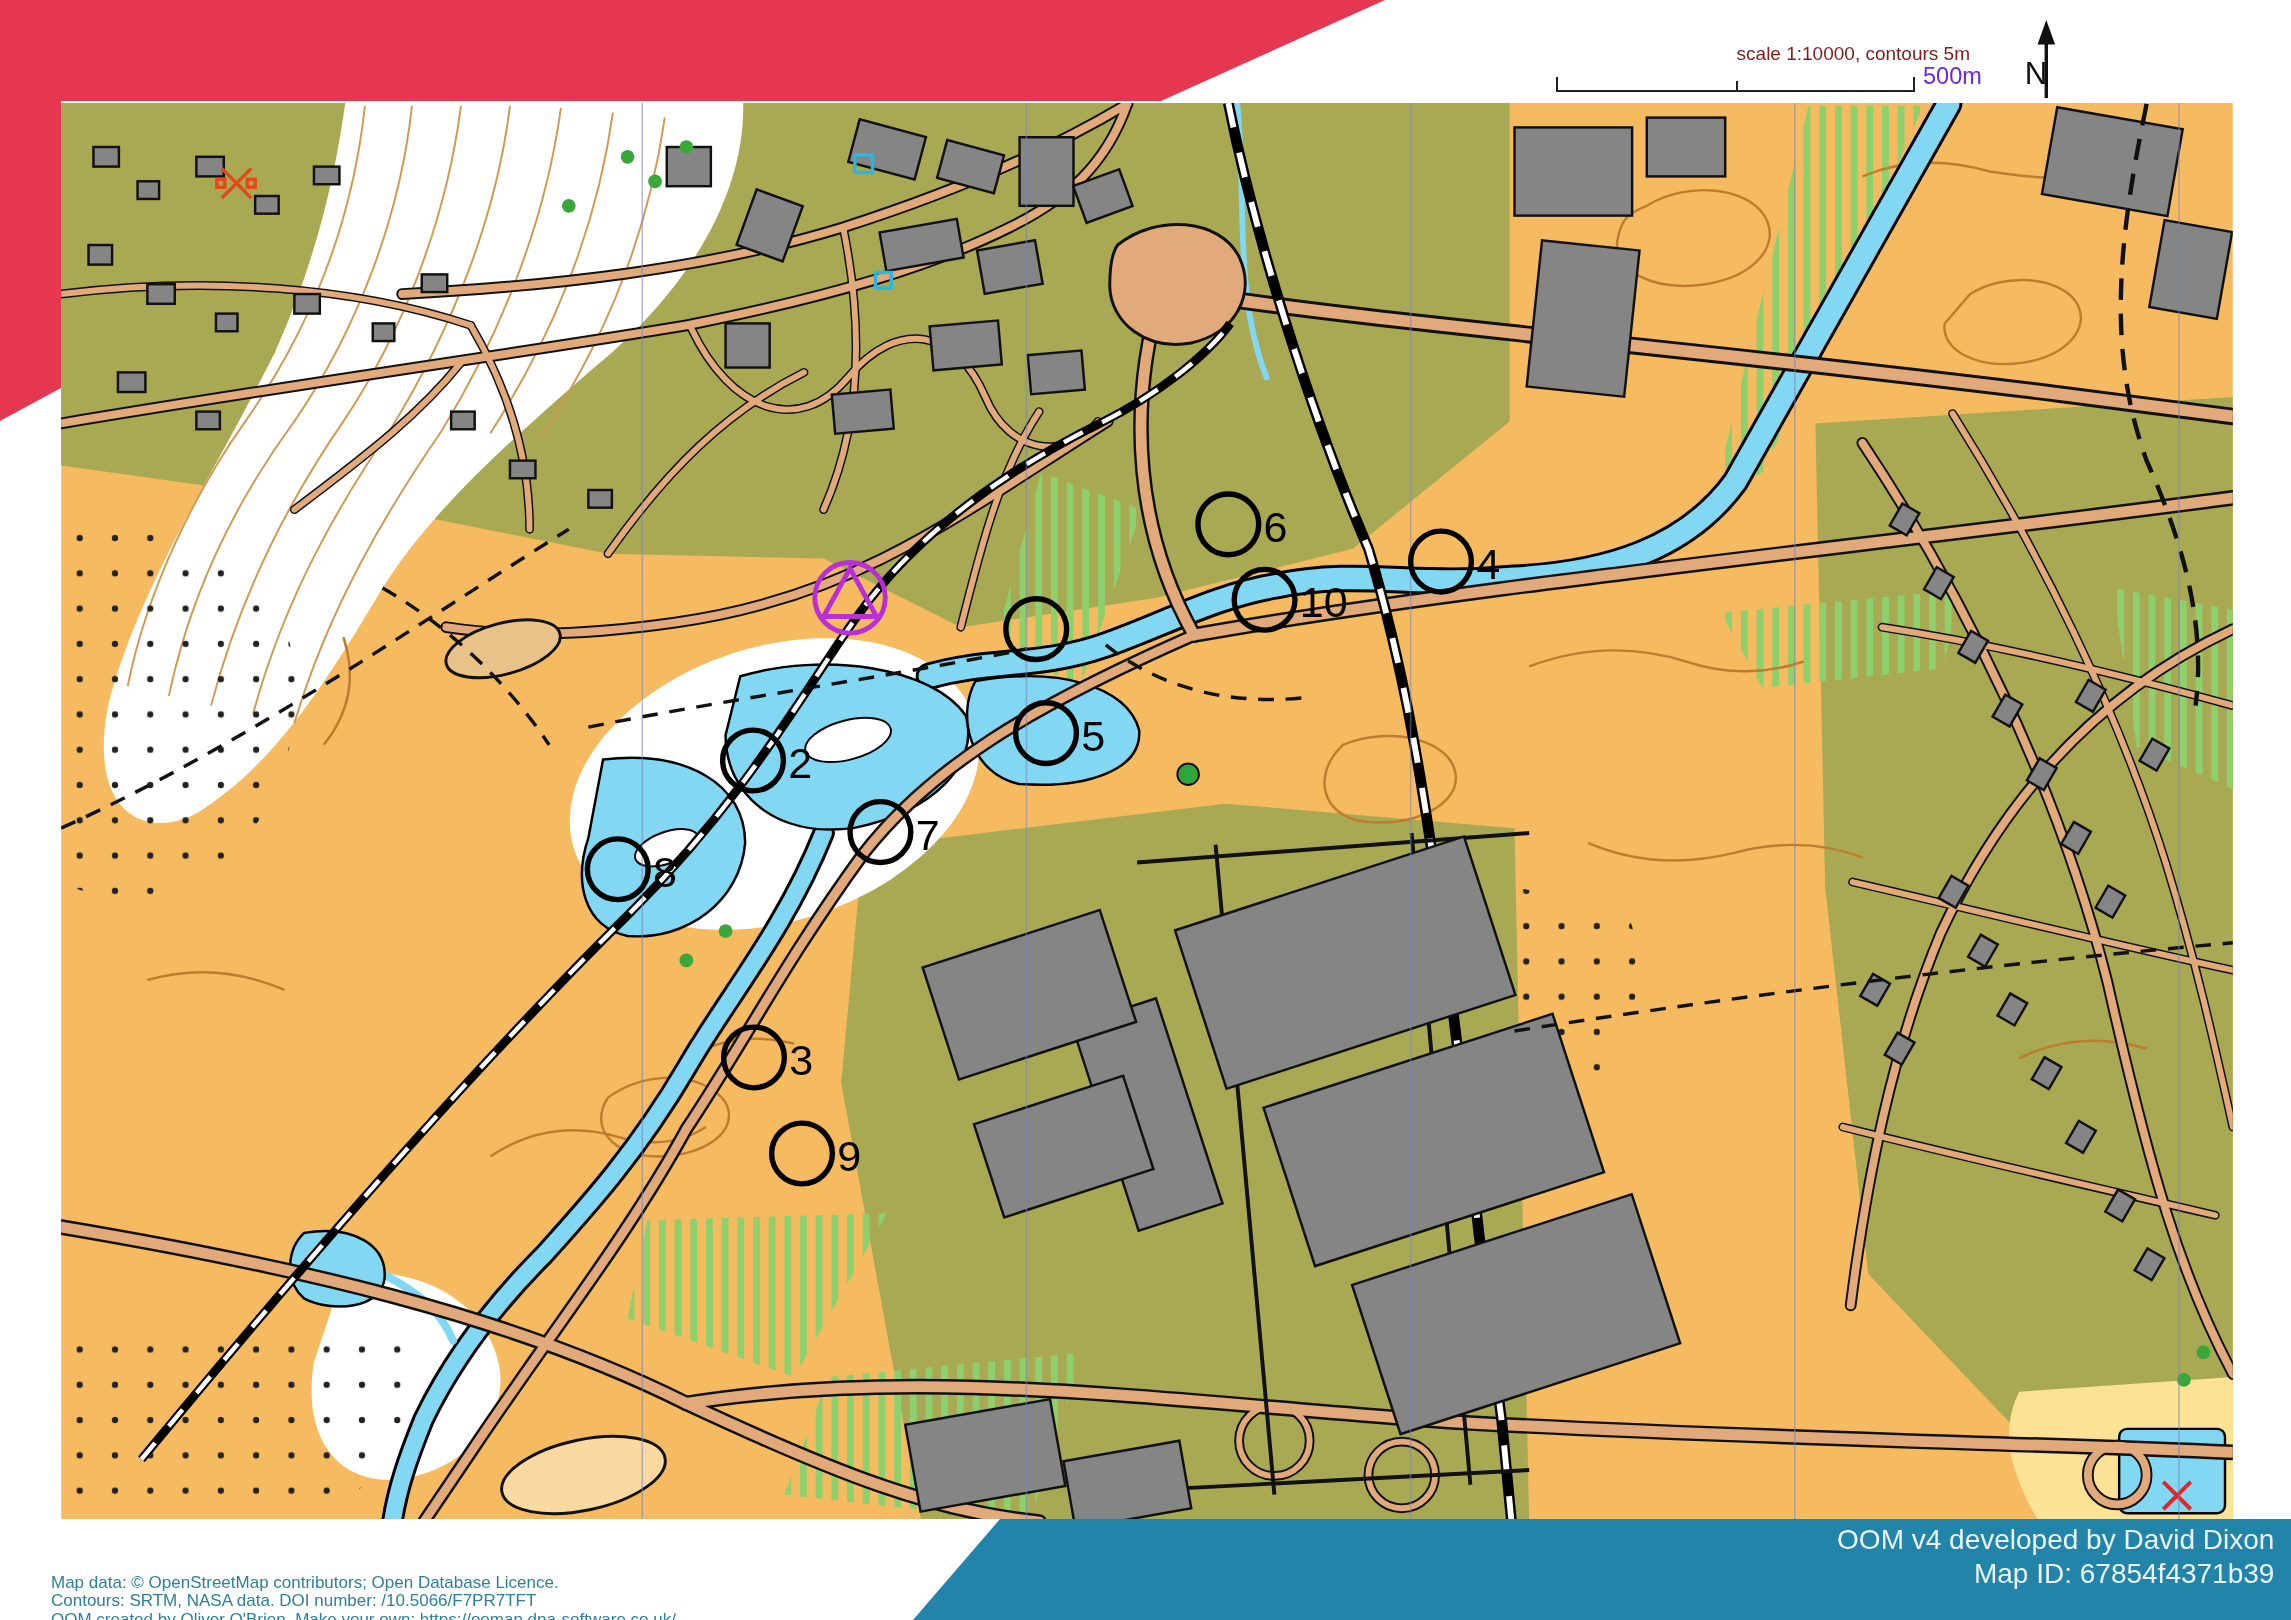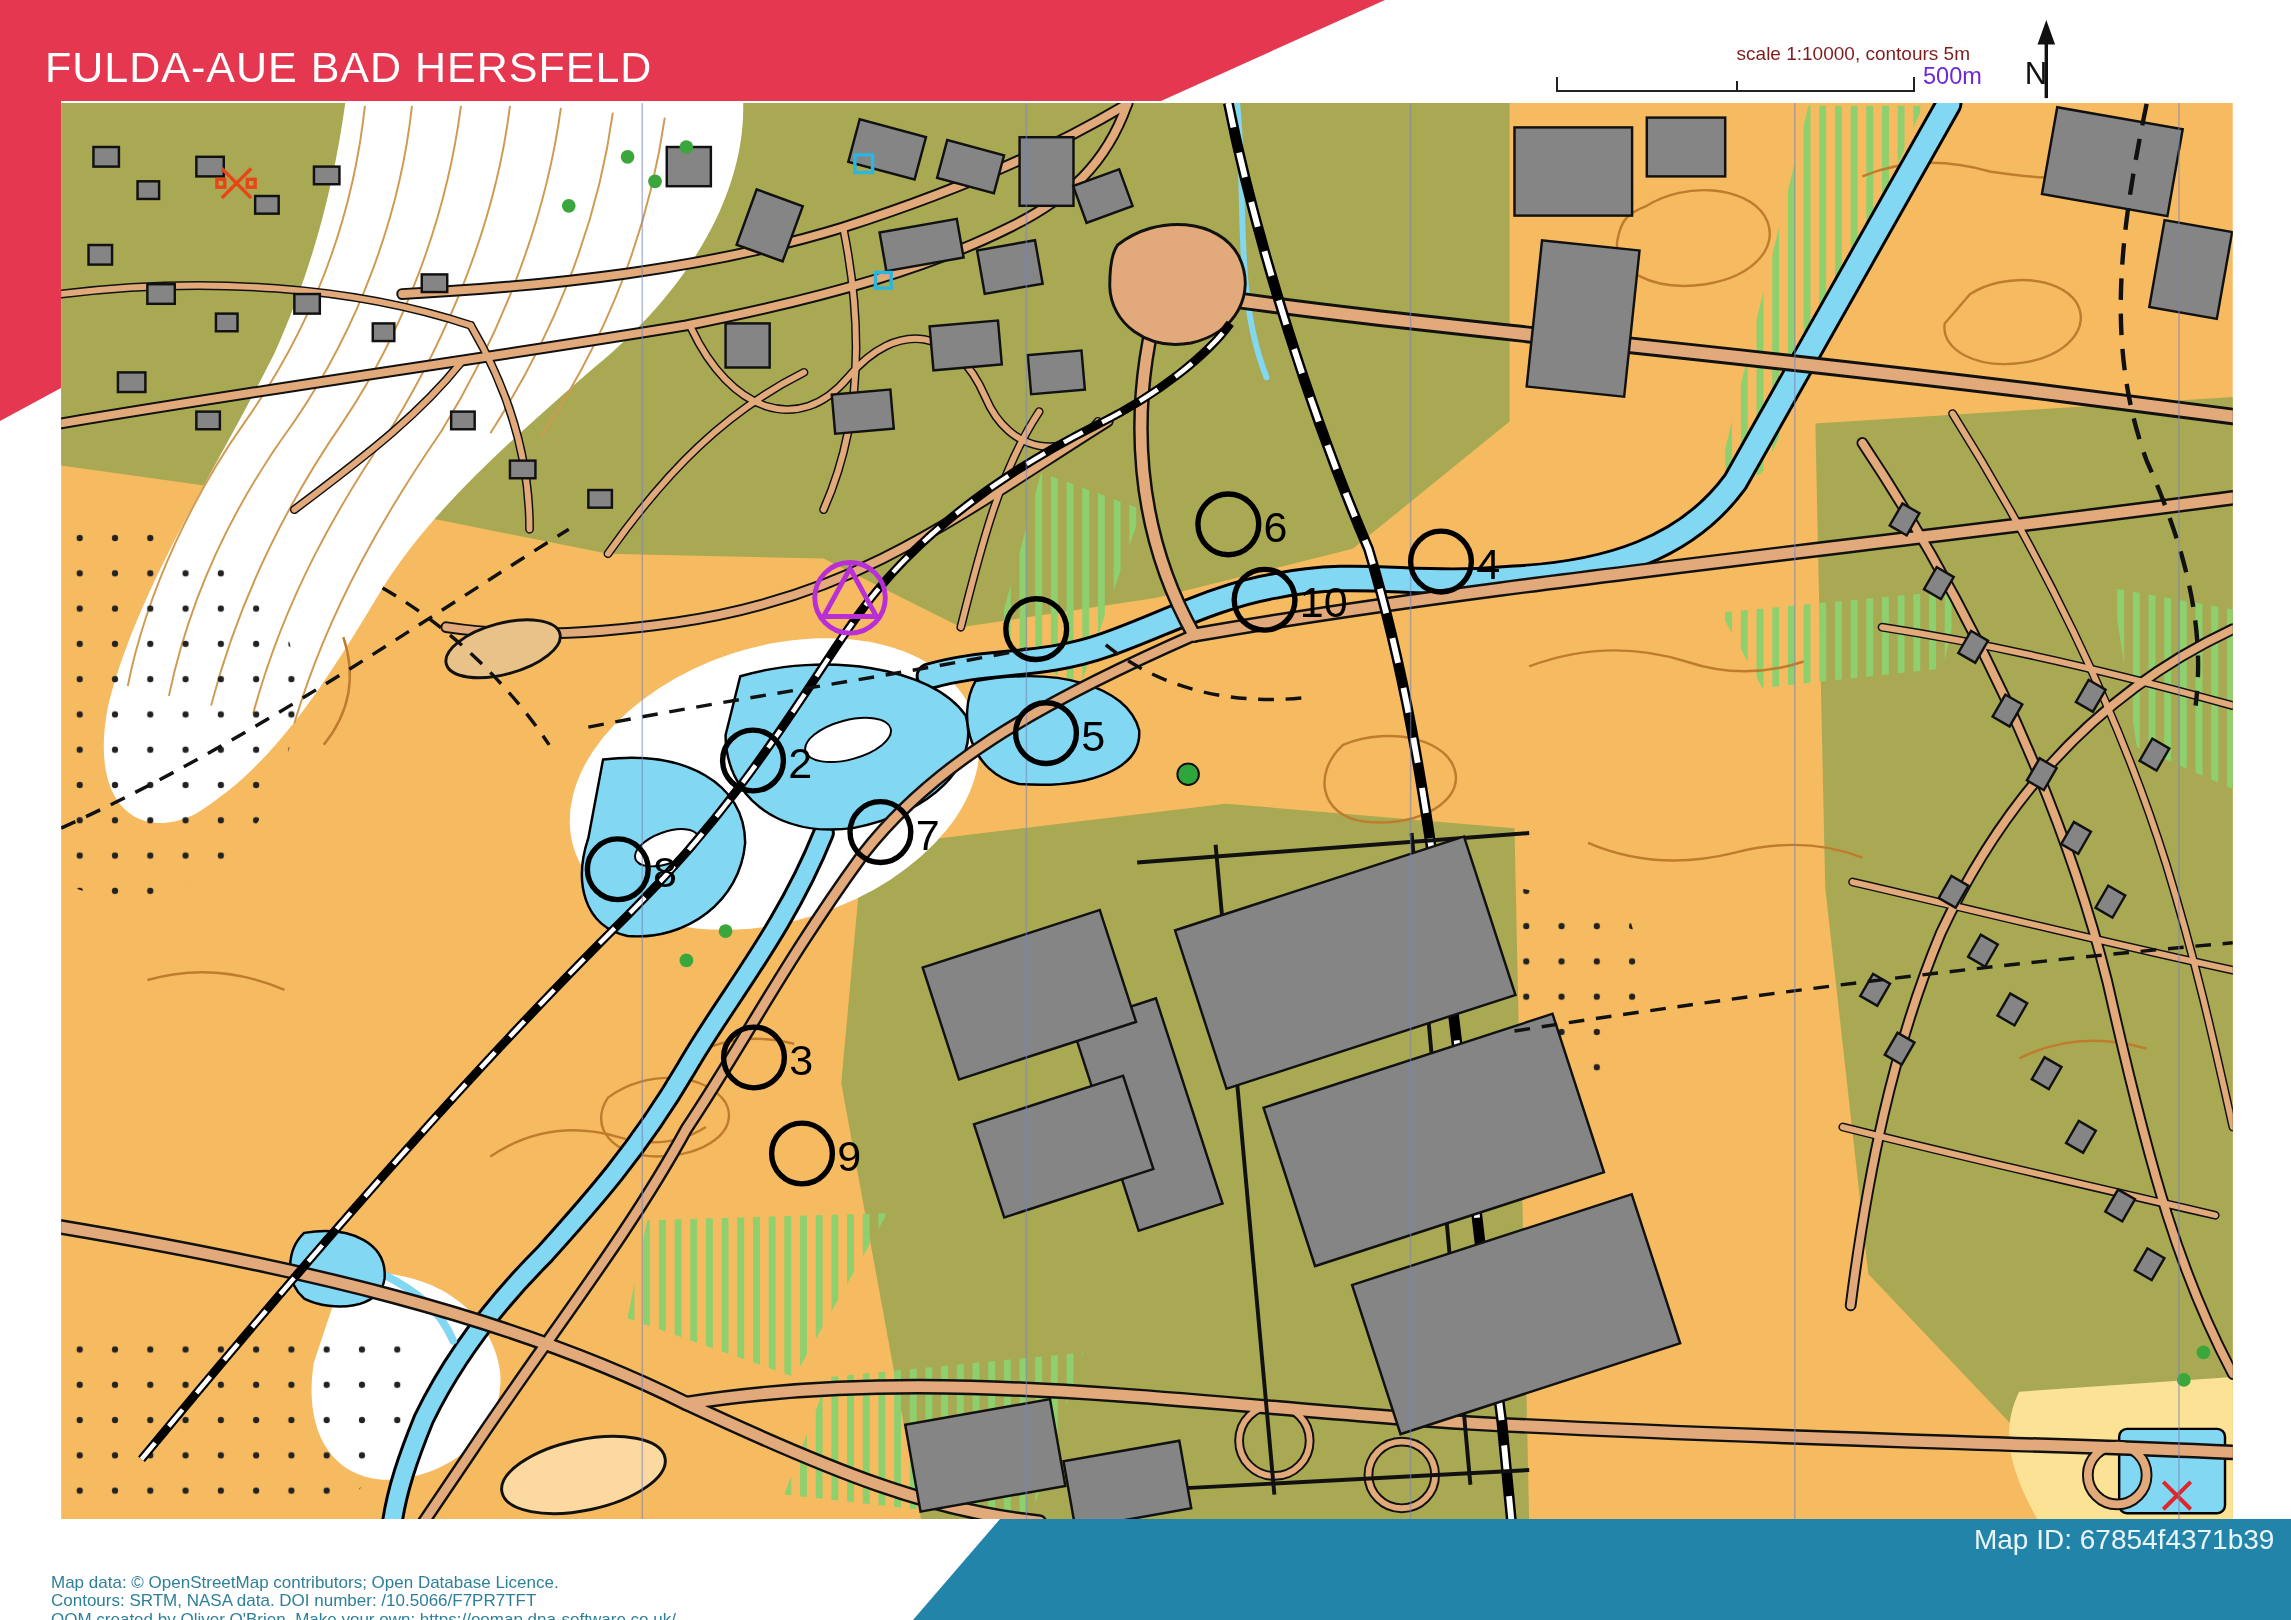--- a/index.html
+++ b/index.html
@@ -328,21 +328,20 @@
           <text x="666" y="905" font-size="44" font-family="Liberation Sans, sans-serif" fill="#000000">8</text>
           <circle cx="818" cy="1177" r="31" fill="none" stroke="#000000" stroke-width="5.5"></circle>
           <text x="854" y="1195" font-size="44" font-family="Liberation Sans, sans-serif" fill="#000000">9</text>
           <circle cx="1290" cy="612" r="31" fill="none" stroke="#000000" stroke-width="5.5"></circle>
           <text x="1326" y="630" font-size="44" font-family="Liberation Sans, sans-serif" fill="#000000">10</text>
         </g>
     </g>
   </svg>
 
   <div id="banner" style="background: rgb(229, 55, 79);"></div>
-  <div id="map-title">FULDA-AUE BAD HERSFELD</div>
 
   <div id="scale-block">
     <span id="scale-text">scale 1:10000, contours 5m</span>
   </div>
   <div id="scale-bar">
       <span class="mid-tick"></span>
     </div>
   <div id="scale-bar-label">500m</div>
 
   <svg id="north-arrow" width="47" height="82" viewBox="0 0 48 84">
@@ -353,17 +352,18 @@
 
   <div id="blue-wedge" style="background: rgb(33, 132, 168);"></div>
 
   <div id="footer-credits" style="color: rgb(46, 128, 153);">
     <div>Map data: © OpenStreetMap contributors; Open Database Licence.</div>
     <div>Contours: SRTM, NASA data. DOI number: /10.5066/F7PR7TFT</div>
     <div>OOM created by Oliver O'Brien. Make your own: https://oomap.dna-software.co.uk/</div>
   </div>
 
   <div id="attribution" style="color: rgb(233, 245, 248);">
+    <div>OOM v4 developed by David Dixon</div>
     <div>Map ID: 67854f4371b39</div>
   </div>
 
 </div>
 
 
 </body></html>

